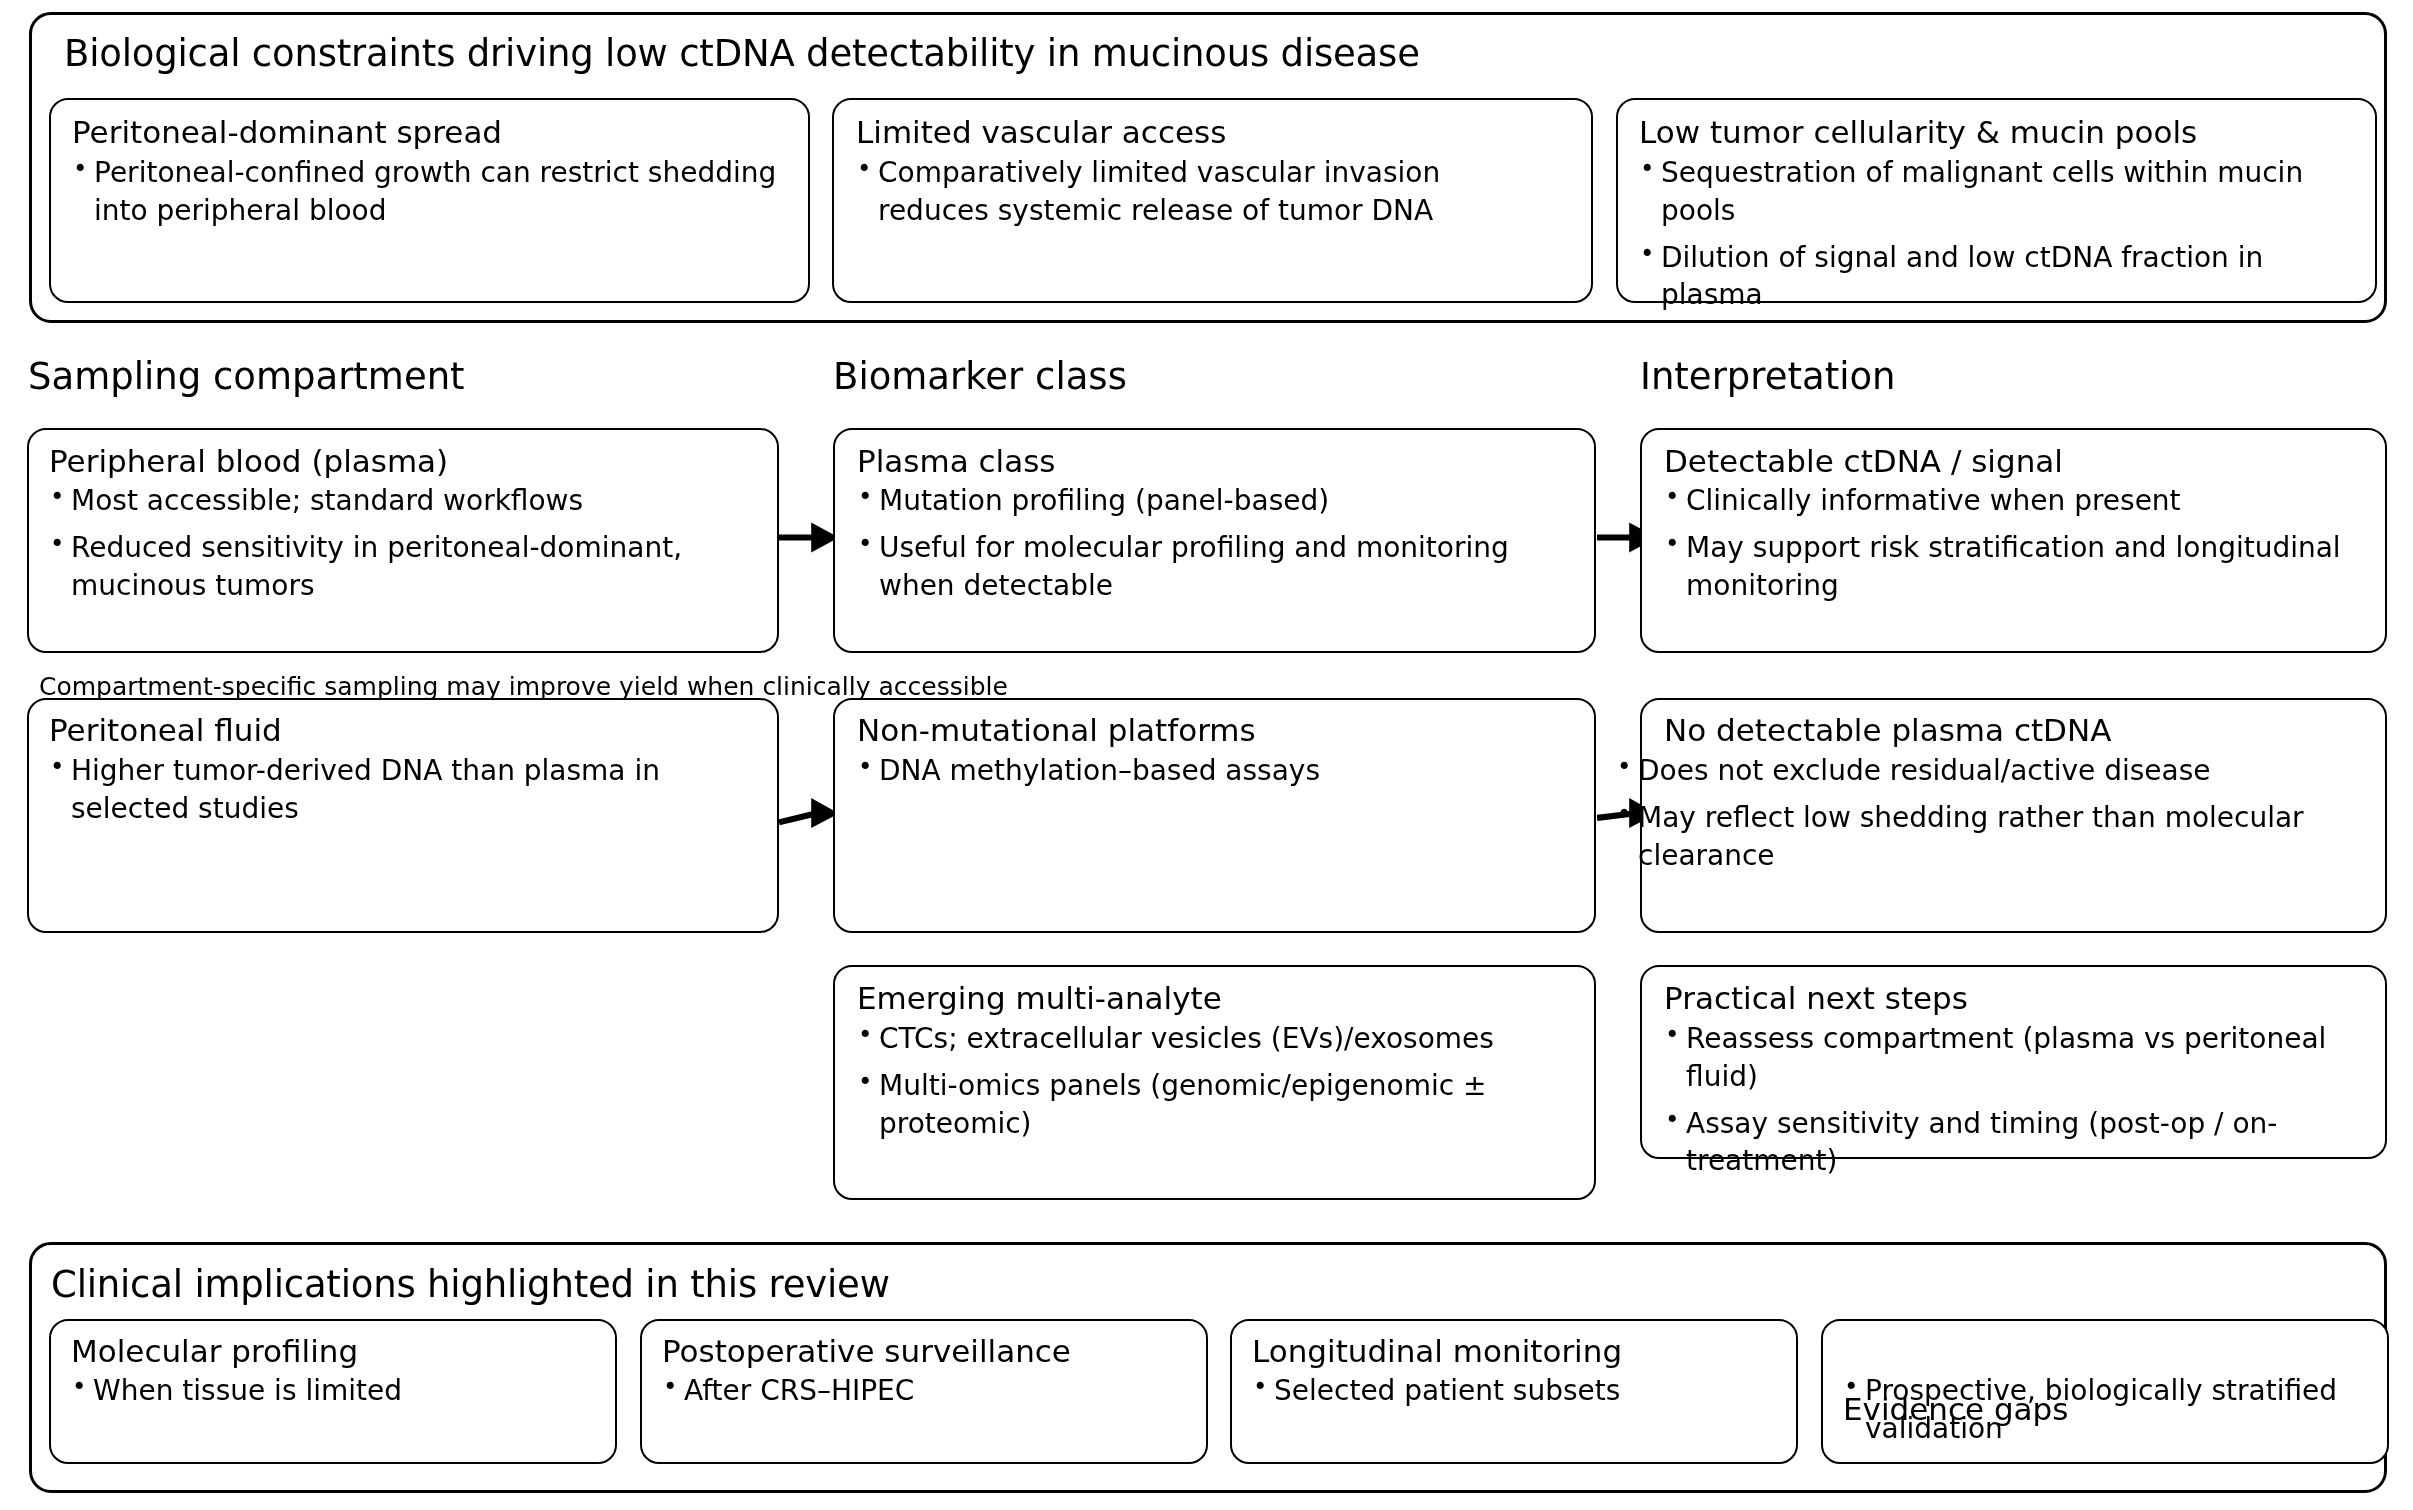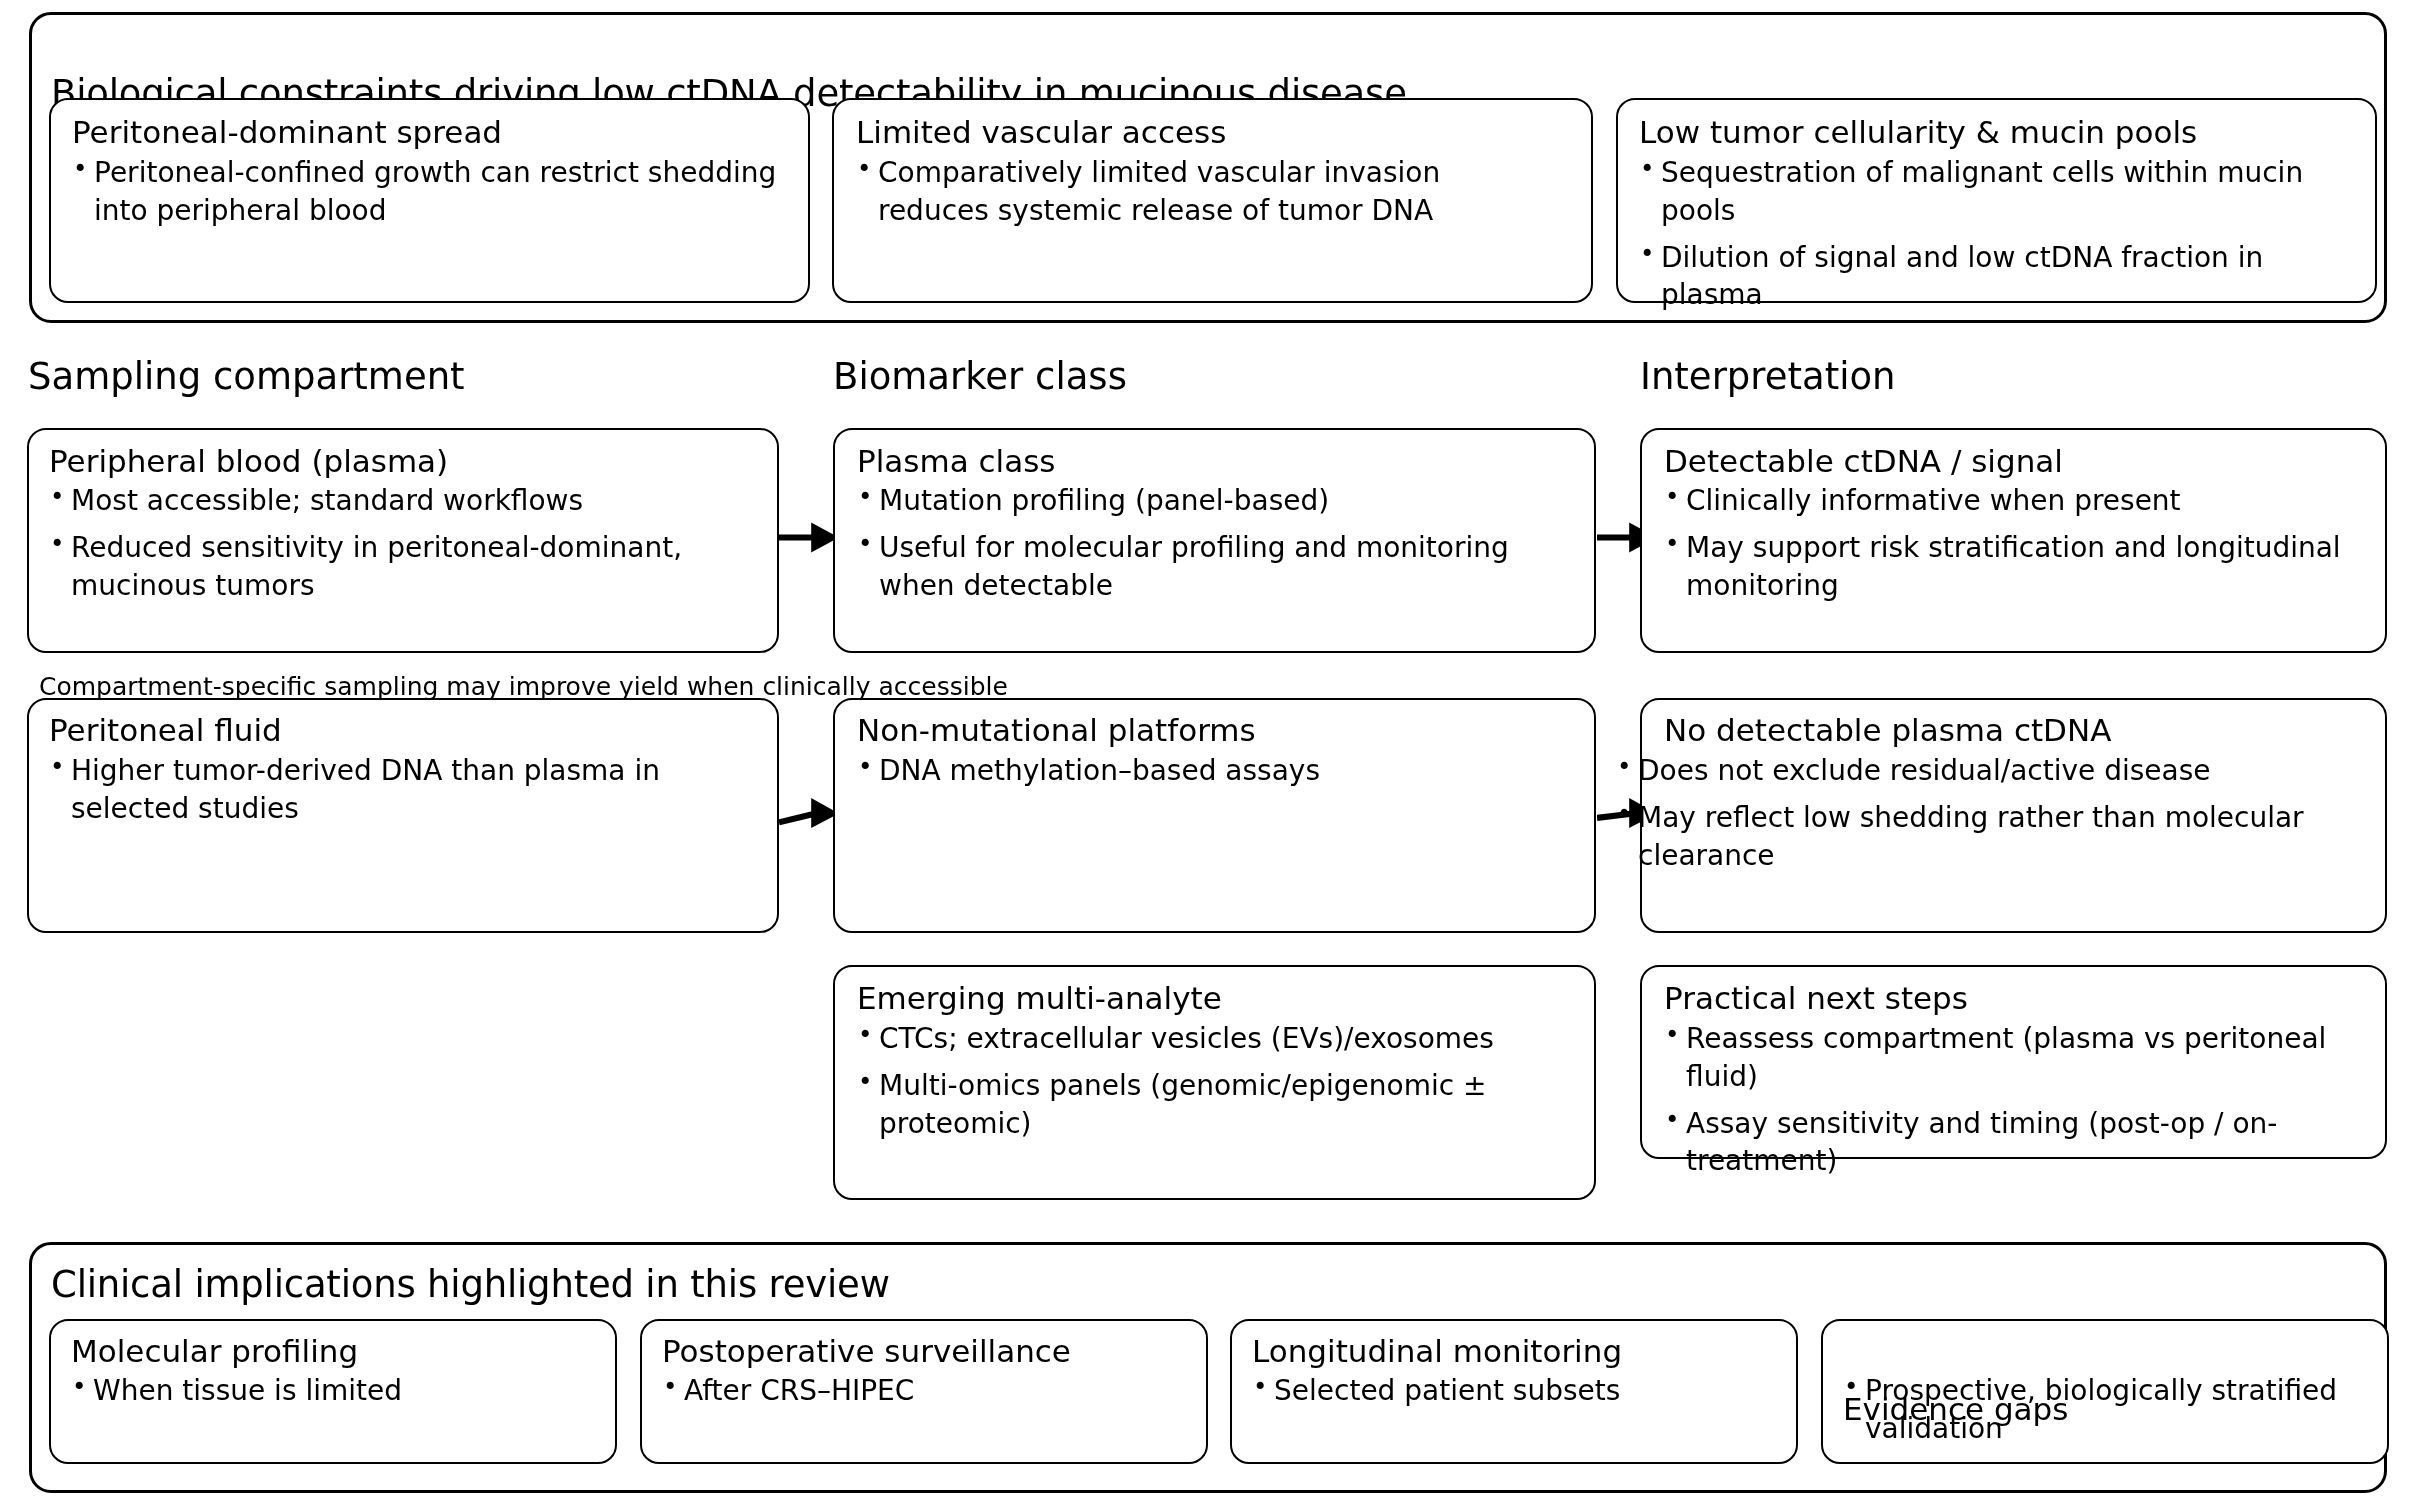--- a/index.html
+++ b/index.html
@@ -92,21 +92,21 @@
   }
   .arrow svg { display: block; }
 </style>
 </head>
 <body>
 
 <div id="page">
 
   <div class="group" style="left:29px; top:12.3px; width:2358px; height:311px;">
   </div>
-  <div class="group-title" style="left:51px; top:35px; width:1783px;margin-top:40px;">Biological constraints driving low ctDNA detectability in mucinous disease</div>
+  <div class="group-title" style="left:64px; top:35px; width:1783px;">Biological constraints driving low ctDNA detectability in mucinous disease</div>
 
   <div class="card" style="left:49px; top:98px; width:761px; height:205px;"></div>
   <div class="card-title" style="left:72px; top:116px;">Peritoneal-dominant spread</div>
   <ul class="bullets" style="left:72px; top:154px; width:719px;">
     <li>Peritoneal-confined growth can restrict shedding into peripheral blood</li>
   </ul>
 
   <div class="card" style="left:832px; top:98px; width:761px; height:205px;"></div>
   <div class="card-title" style="left:856px; top:116px;">Limited vascular access</div>
   <ul class="bullets" style="left:856px; top:154px; width:685px;">

